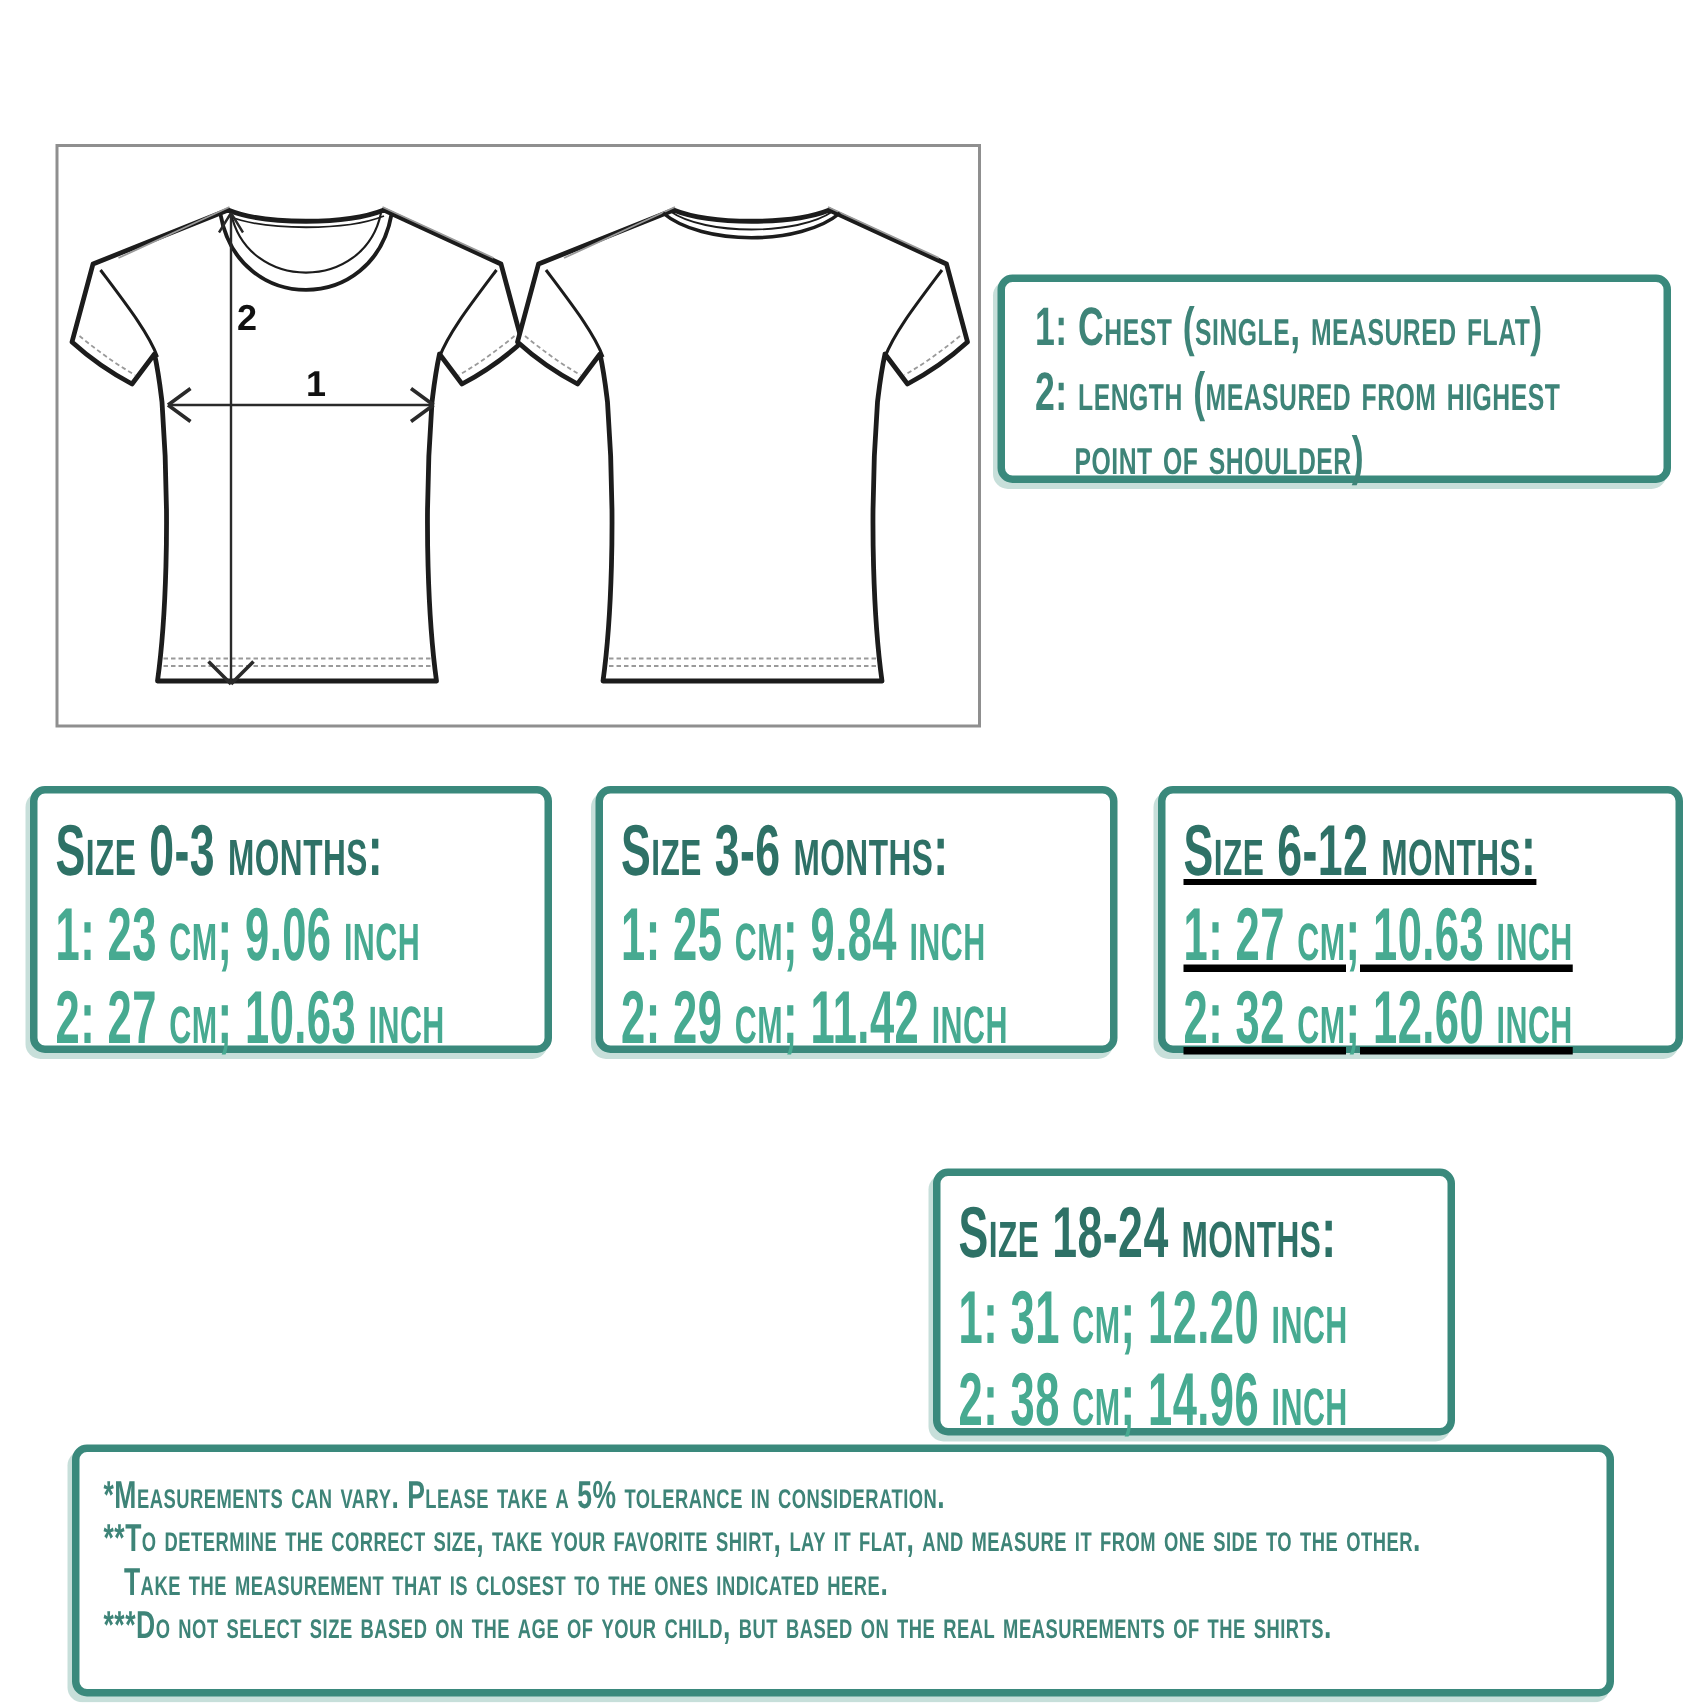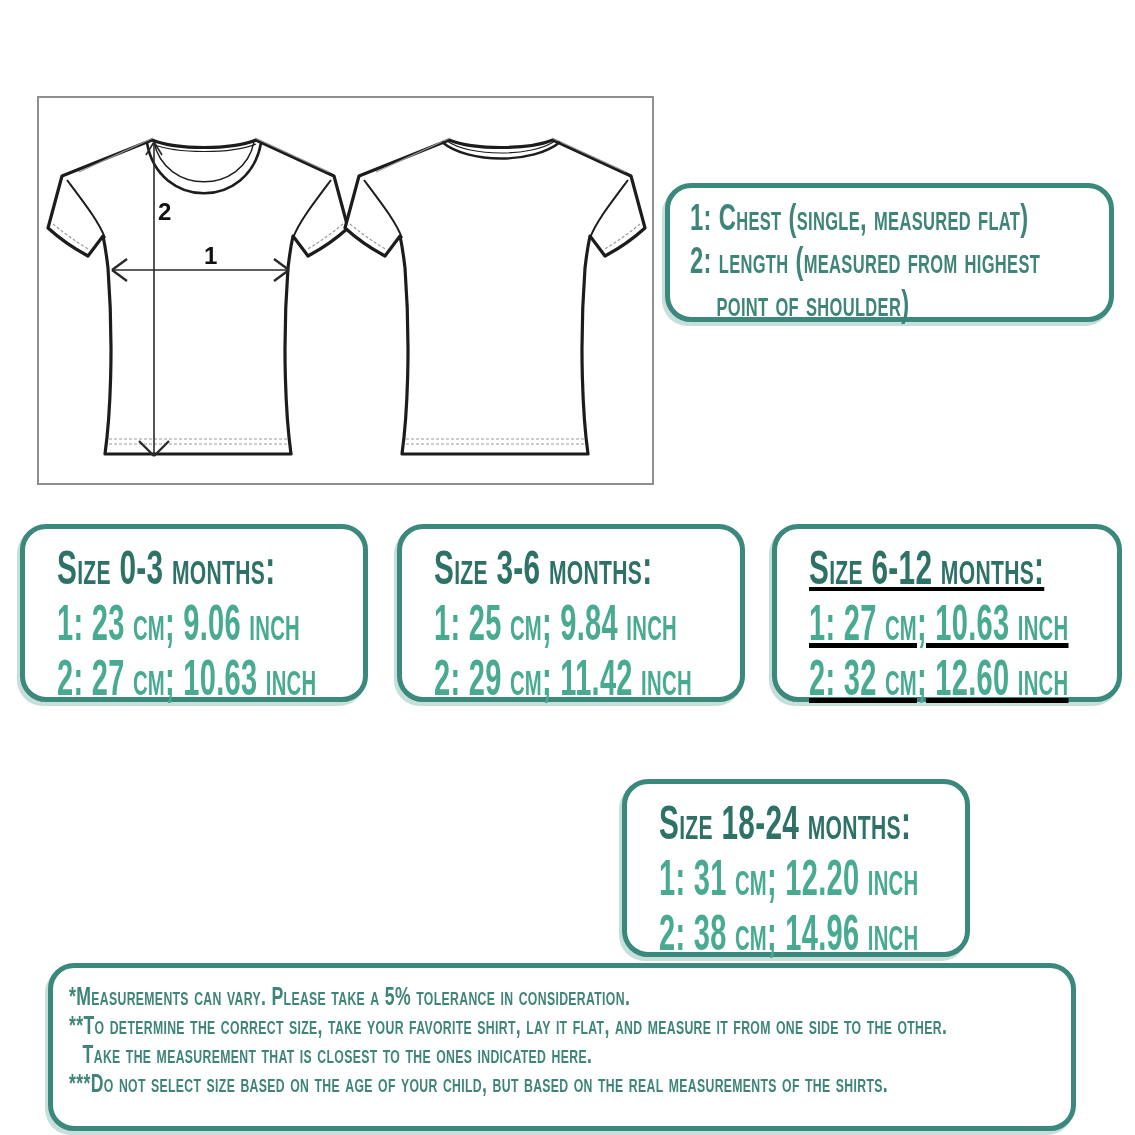--- a/index.html
+++ b/index.html
@@ -7,31 +7,31 @@
     position:relative;width:1135px;height:1135px;background:#ffffff;overflow:hidden;
     font-family:"Liberation Sans", sans-serif;
   }
   
   .diagram-box{
     position:absolute;left:37px;top:96px;width:613px;height:385px;
     border:2px solid #8f8f8f;background:#ffffff;box-sizing:content-box;
   }
   
   .tealbox{
-    position:absolute;border:5px solid #3a897c;border-radius:26px;background:#ffffff;
+    position:absolute;border:5px solid #3a897c;border-radius:10px;background:#ffffff;
     box-shadow:-3px 4px 0 rgba(130,185,172,0.45);box-sizing:border-box;
   }
   .caps{
     font-variant:small-caps;font-weight:bold;white-space:nowrap;
     transform-origin:left top;letter-spacing:0.5px;
   }
   .legend-box{left:665px;top:183px;width:449px;height:139px;padding:8px 20px;}
   .legend-line{font-size:36px;line-height:43px;color:#3e8478;transform:scaleX(0.66);}
   .legend-line.indent{padding-left:40px;}
-  .size-box{width:348px;height:178px;padding:11px 32px;}
+  .size-box{width:348px;height:178px;padding:11px 12px;}
   .size-title{font-size:48px;line-height:56px;color:#2e7166;transform:scaleX(0.62);}
   .size-line{font-size:50px;line-height:55px;color:#47aa91;transform:scaleX(0.58);}
   .pos-b0{left:20px;top:524px;}
   .pos-b1{left:397px;top:524px;}
   .pos-b2{left:772px;top:524px;width:350px;text-decoration:underline;}
   .pos-b3{left:240px;top:743px;}
   .pos-b4{left:622px;top:743px;margin-top:36px;}
   .footnote-box{left:48px;top:963px;width:1028px;height:168px;padding:14px 16px;}
   .footnote-line{font-size:26px;line-height:29px;color:#3e8478;transform:scaleX(0.68);}
   .footnote-line.indent{padding-left:20px;}

